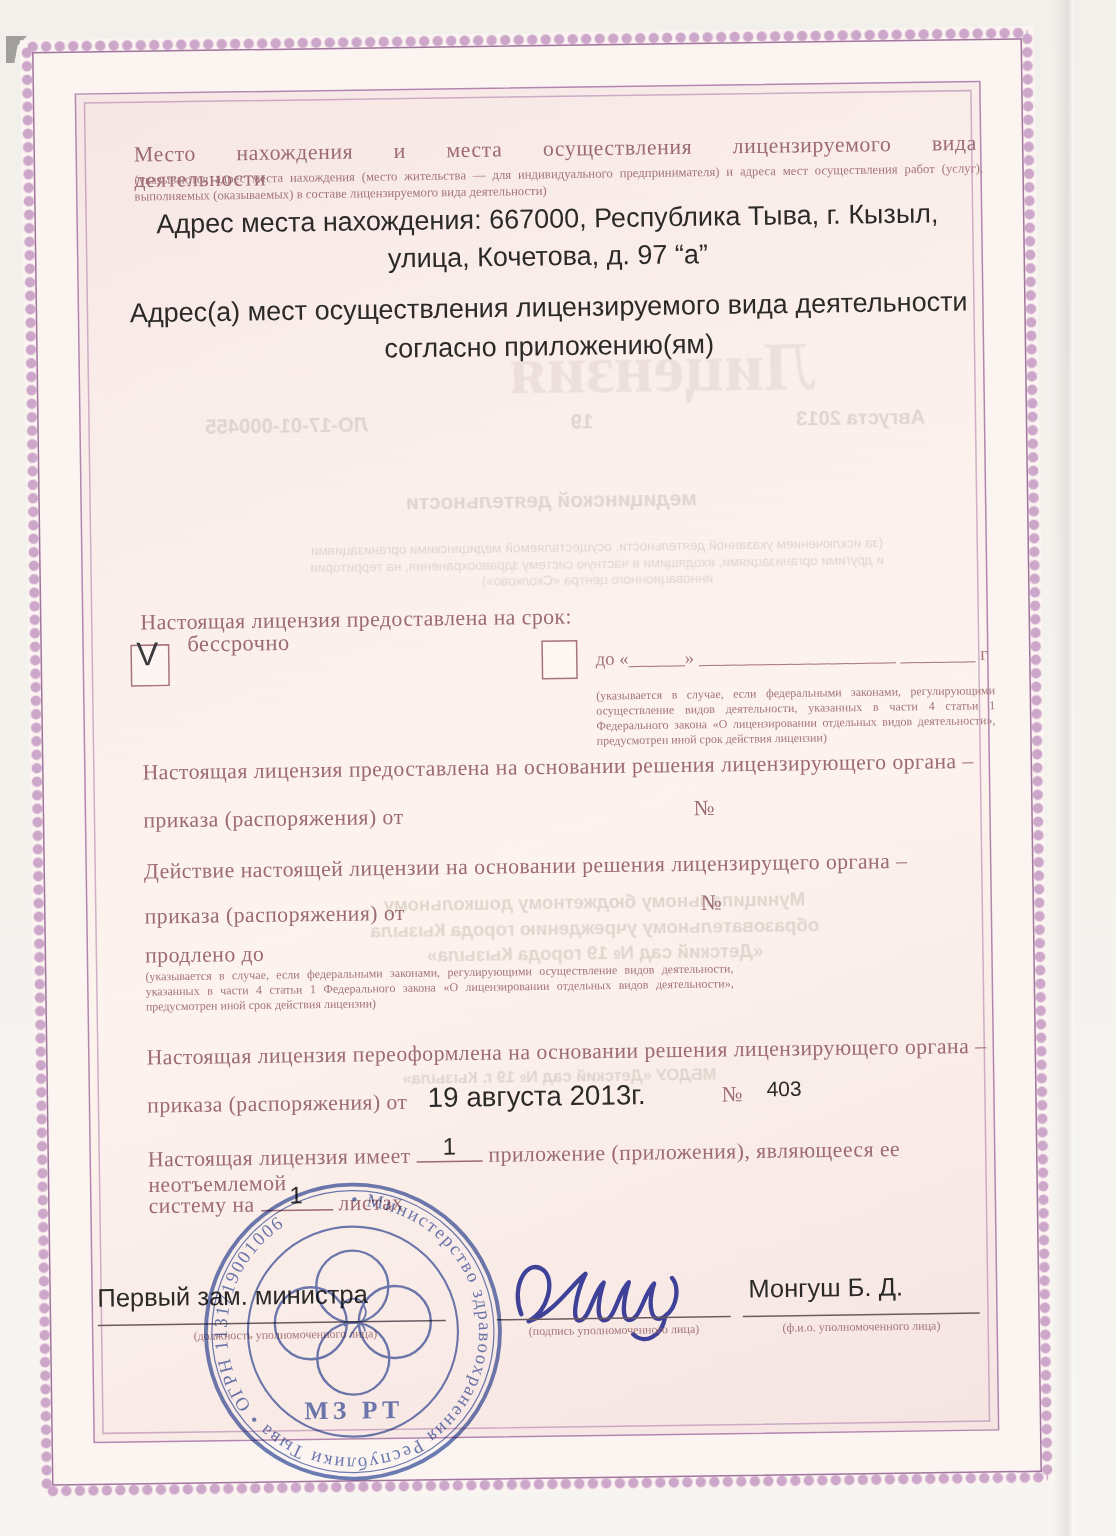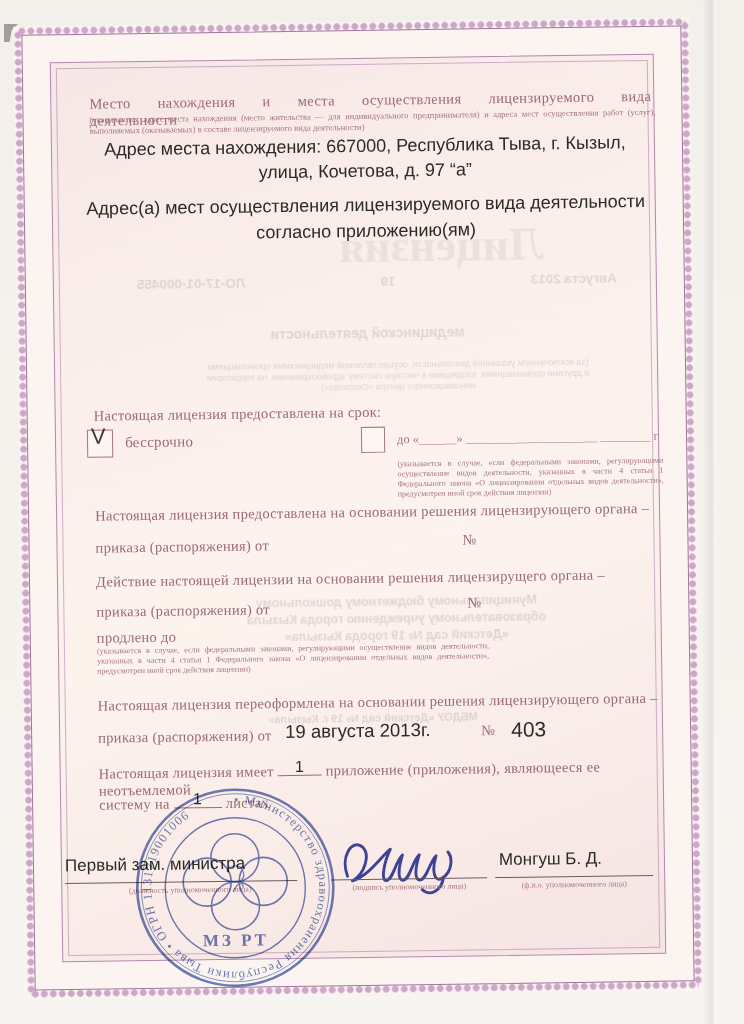--- a/index.html
+++ b/index.html
@@ -116,40 +116,40 @@
       </div>
       <div class="abs typed typed-center" style="left:45px;top:170px;width:610px;line-height:26px;">
         <div>Адрес(а) мест осуществления лицензируемого вида деятельности</div>
         <div>согласно приложению(ям)</div>
       </div>
 
       <div class="abs form form-line" style="left:75px;top:382px;">Настоящая лицензия предоставлена на срок:</div>
       <div class="abs checkbox" style="left:68px;top:404px;width:24px;height:26px;">
         <div class="vmark" style="position:absolute;left:3px;top:-4px;">V</div>
       </div>
-      <div class="abs form form-line" style="left:106px;top:409px;font-size:15px;">бессрочно</div>
+      <div class="abs form form-line" style="left:106px;top:397px;font-size:15px;">бессрочно</div>
       <div class="abs checkbox" style="left:342px;top:405px;width:22px;height:24px;"></div>
       <div class="abs form" style="left:378px;top:411px;width:268px;font-size:12.5px;color:#a5757c;">до «______» _____________________  ________ г</div>
       <div class="abs form-note" style="left:378px;top:438px;width:266px;">(указывается в случае, если федеральными законами, регулирующими осуществление видов деятельности, указанных в части 4 статьи 1 Федерального закона «О лицензировании отдельных видов деятельности», предусмотрен иной срок действия лицензии)</div>
 
       <div class="abs form form-line" style="left:75px;top:482px;">Настоящая лицензия предоставлена на основании решения лицензирующего органа –</div>
       <div class="abs form form-line" style="left:75px;top:514px;">приказа (распоряжения)  от</div>
       <div class="abs form form-line" style="left:442px;top:511px;">№</div>
 
       <div class="abs form form-line" style="left:75px;top:548px;">Действие настоящей лицензии на основании решения лицензирущего органа –</div>
       <div class="abs form form-line" style="left:75px;top:578px;">приказа (распоряжения)  от</div>
       <div class="abs form form-line" style="left:446px;top:574px;">№</div>
       <div class="abs form form-line" style="left:75px;top:604px;">продлено до</div>
       <div class="abs form-note" style="left:75px;top:621px;width:392px;">(указывается в случае, если федеральными законами, регулирующими осуществление видов деятельности, указанных в части 4 статьи 1 Федерального закона «О лицензировании отдельных видов деятельности», предусмотрен иной срок действия лицензии)</div>
 
       <div class="abs form form-line" style="left:75px;top:672px;">Настоящая лицензия переоформлена на основании решения лицензирующего органа –</div>
       <div class="abs form form-line" style="left:75px;top:704px;">приказа (распоряжения)  от</div>
       <div class="abs typed typed-inline" style="left:262px;top:698px;font-size:18.5px;">19 августа  2013г.</div>
       <div class="abs form form-line" style="left:458px;top:702px;">№</div>
-      <div class="abs typed typed-inline" style="left:488px;top:698px;font-size:21px;">403</div>
+      <div class="abs typed typed-inline" style="left:488px;top:698px;font-size:14px;">403</div>
 
       <div class="abs form form-line" style="left:75px;top:740px;width:560px;">
         <span>Настоящая лицензия имеет</span>
         <span class="blank" style="width:44px;">
           <span class="over">1</span>
         </span>
         <span> приложение (приложения), являющееся ее неотъемлемой</span>
       </div>
       <div class="abs form form-line" style="left:75px;top:771px;width:300px;">
         <span>систему на</span>

